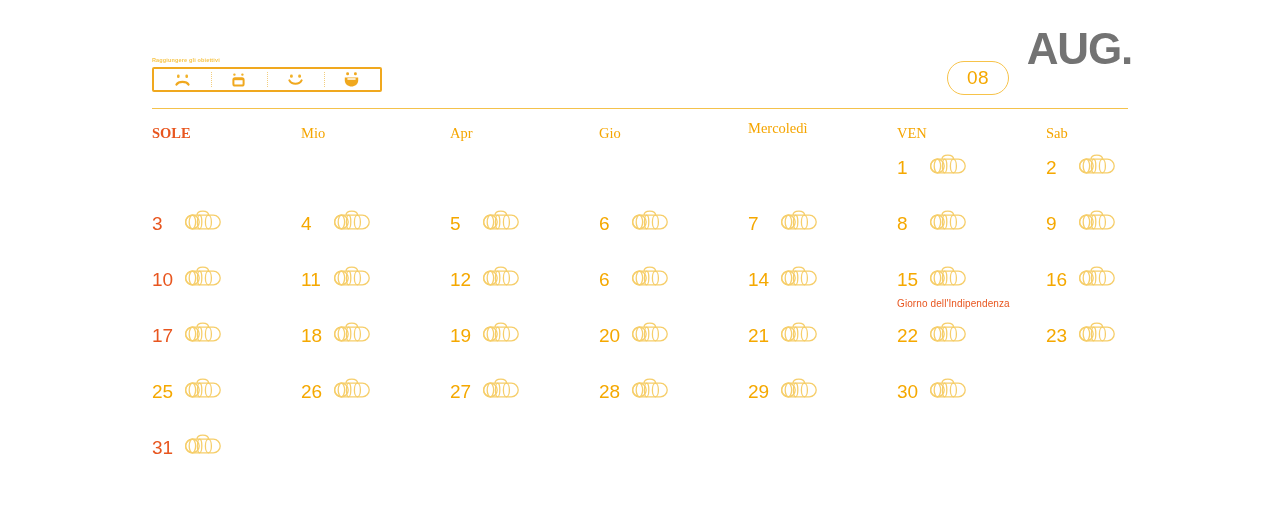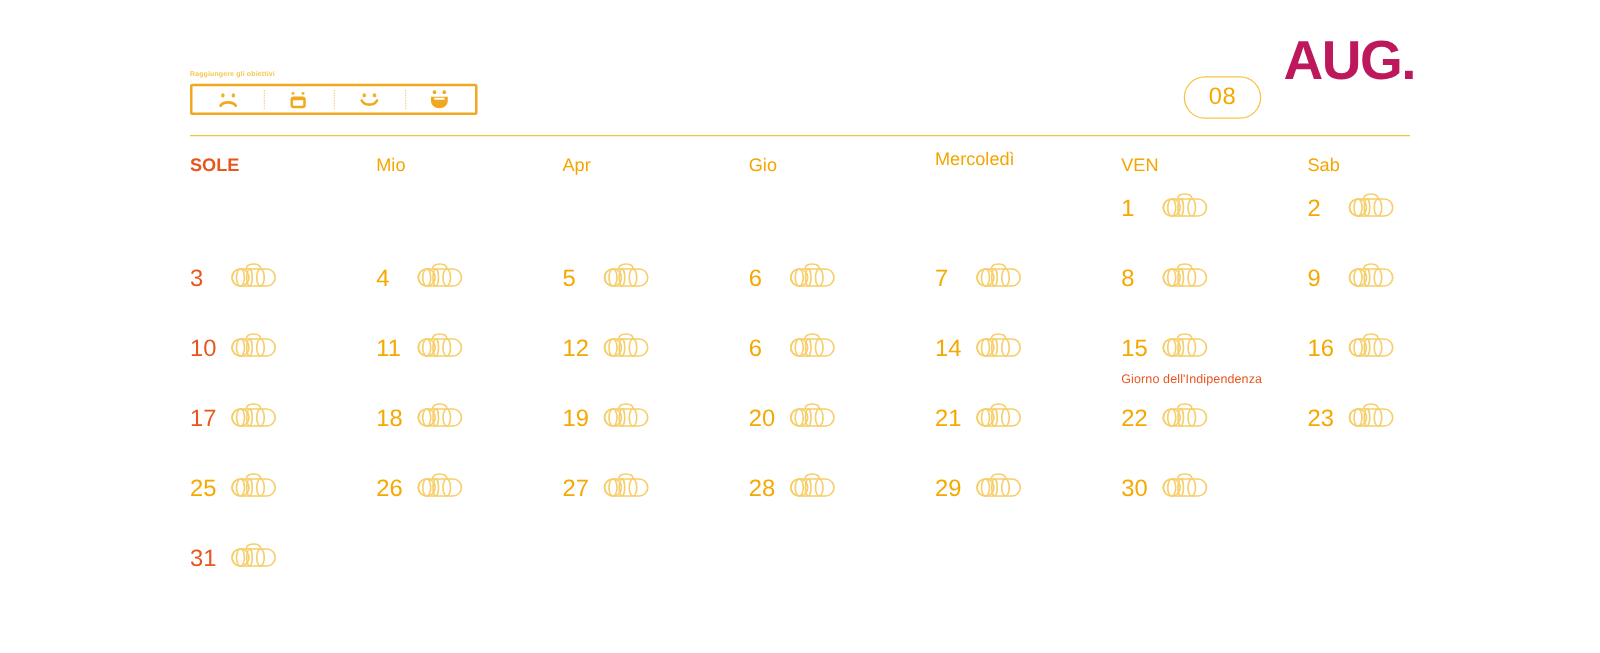--- a/index.html
+++ b/index.html
@@ -59,21 +59,21 @@
   .mood-cell svg { display: block; }
 
   
   #month-wordmark {
     position: absolute;
     right: 148px;
     top: 27px;
     font-size: 44px;
     font-weight: 700;
     letter-spacing: -1.2px;
-    color: #be185d;
+    color: #737373;
     line-height: 1;
     margin-left: 44px;
   }
   #month-number-badge {
     position: absolute;
     left: 947px;
     top: 61px;
     width: 62px;
     height: 34px;
     border: 1.5px solid #F7C34A;
@@ -103,20 +103,21 @@
   #calendar {
     position: absolute;
     left: 152px;
     top: 120px;
     width: 1045px;
   }
   #weekday-row {
     display: grid;
     grid-template-columns: repeat(7, 149px);
     height: 34px;
+    font-family: Liberation Serif, serif;
   }
   .weekday {
     font-size: 14.5px;
     color: #F5A500;
     padding-top: 5px;
     white-space: nowrap;
   }
   .weekday.sunday { color: #E8561F; font-weight: 600; }
   .weekday.raised { padding-top: 0px; }
 

